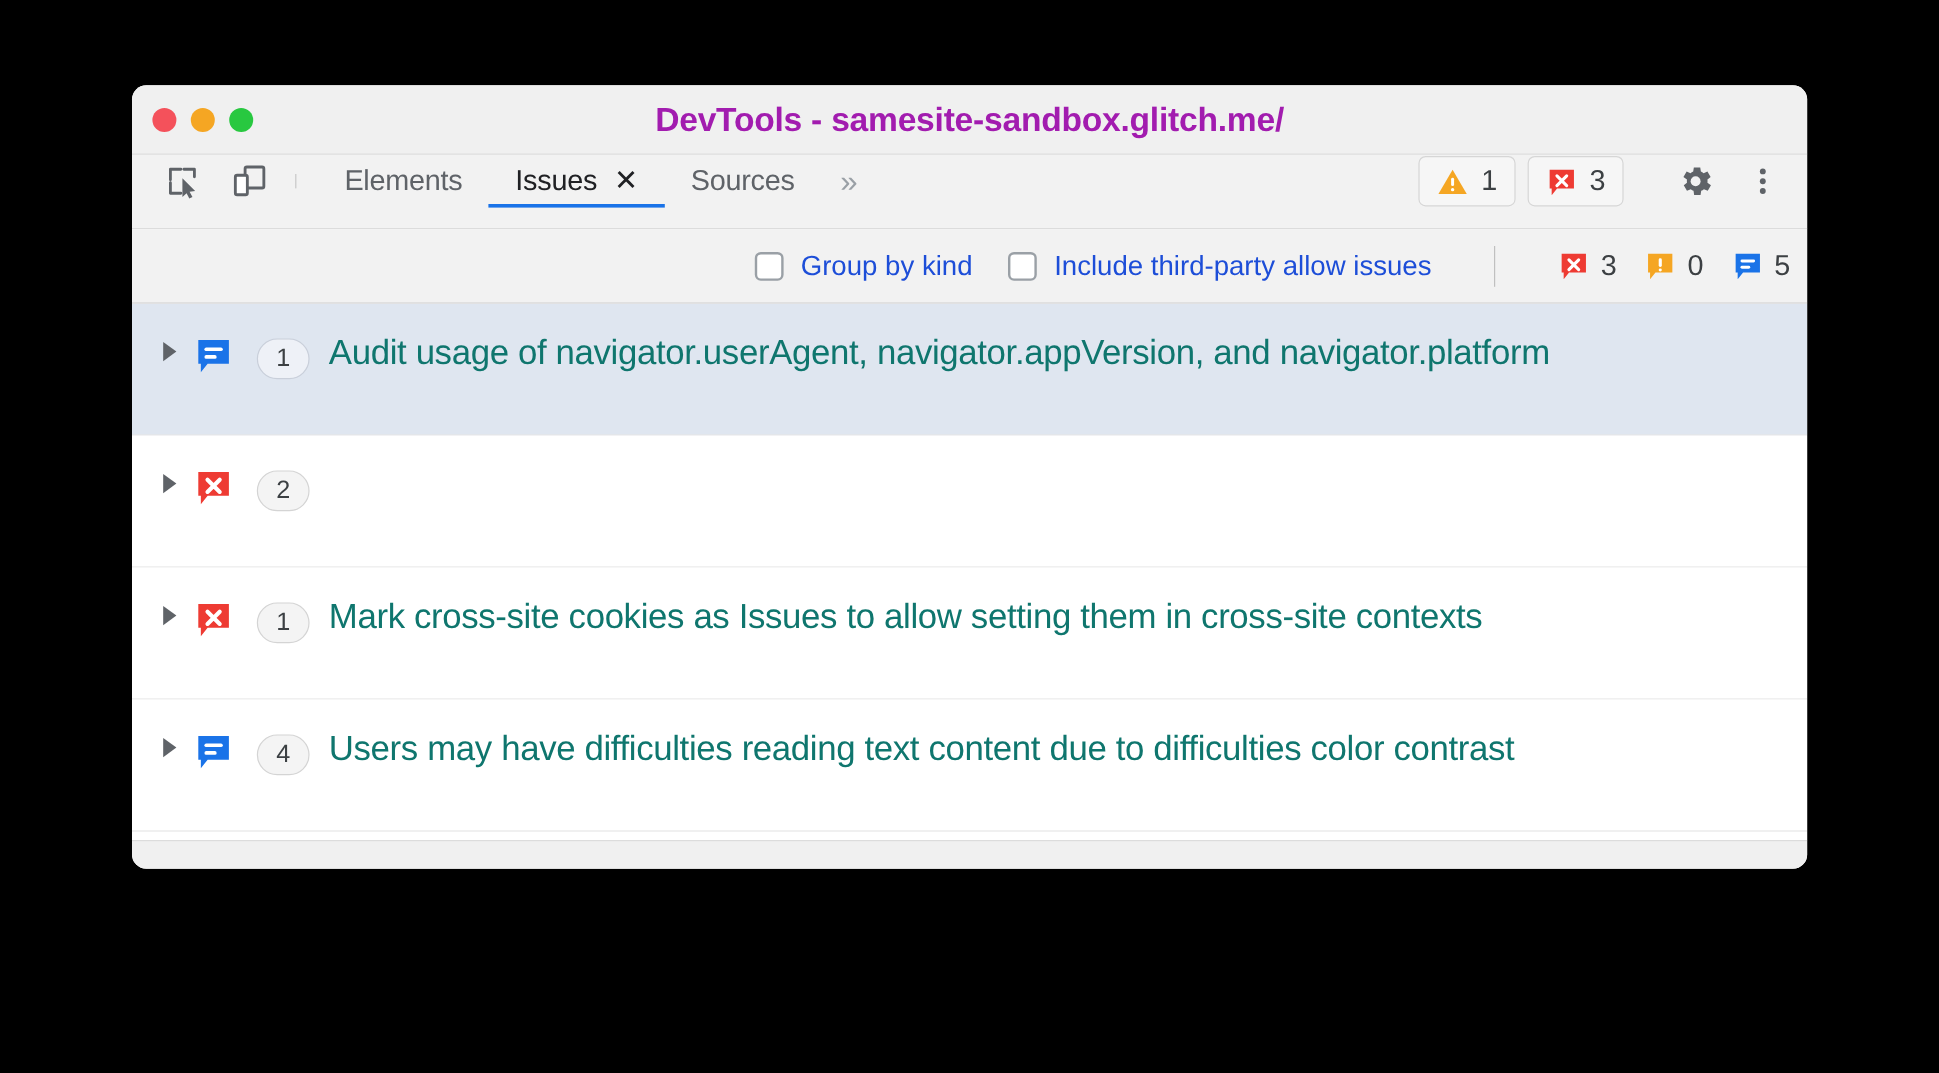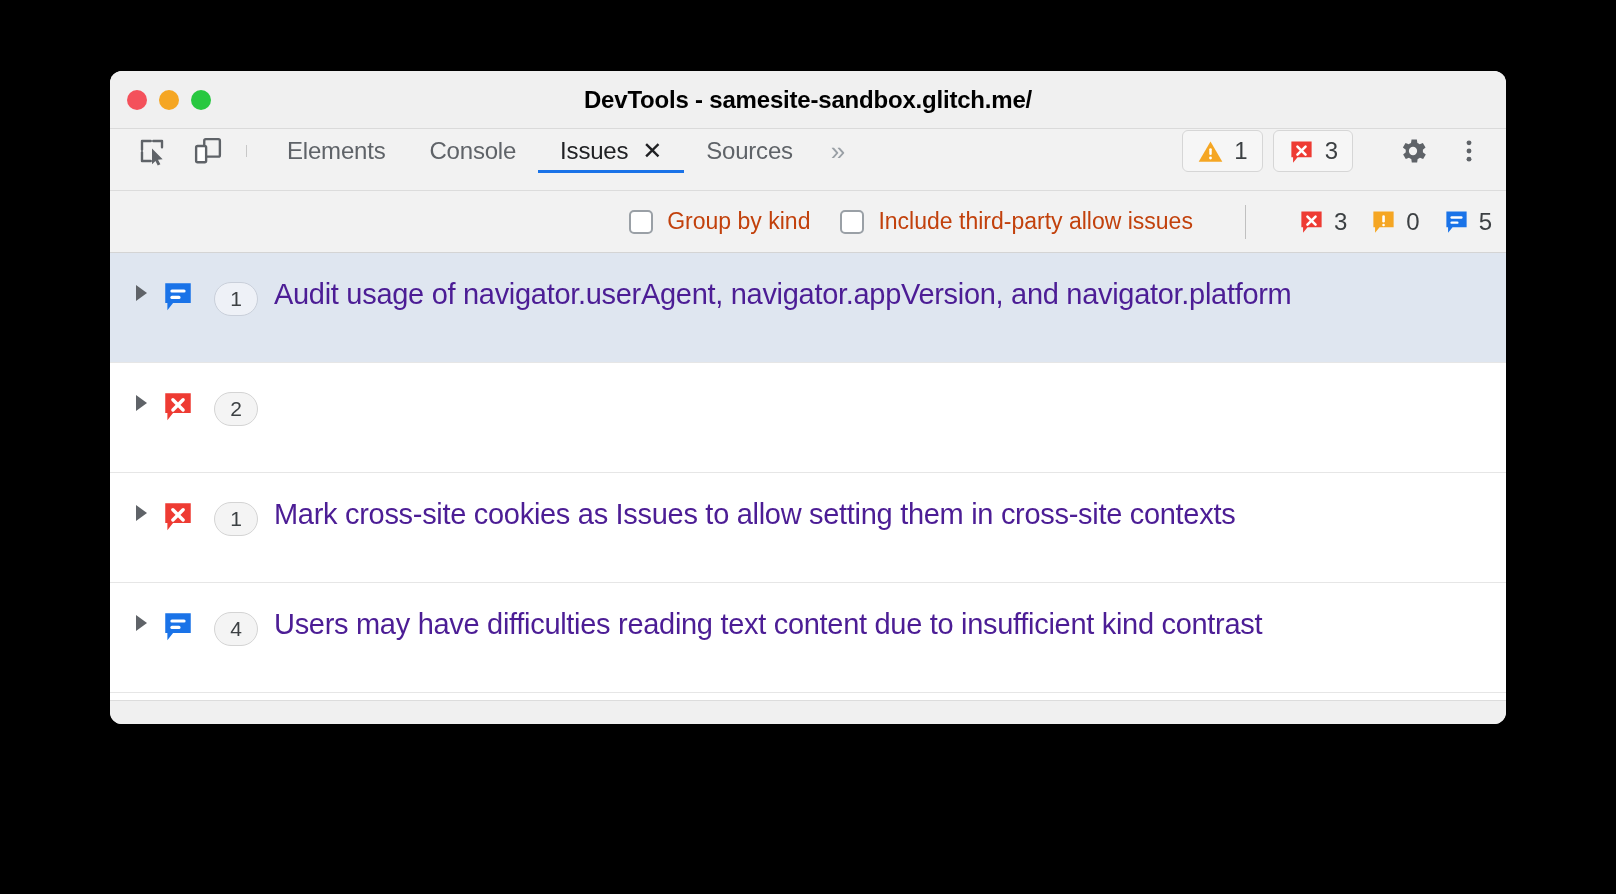--- a/index.html
+++ b/index.html
@@ -57,23 +57,23 @@
     width: 20px;
     height: 20px;
     border-radius: 50%;
   }
   .light.red    { background: #f4515b; }
   .light.yellow { background: #f5a623; }
   .light.green  { background: #28c840; }
   .window-title {
     width: 100%;
     text-align: center;
-    font-size: 24px;
+    font-size: 28px;
     font-weight: bold;
-    color: #000000;
+    color: #a21caf;
     letter-spacing: -0.2px;
     user-select: none;
   }
 
   
   .tabbar {
     position: relative;
     height: 62px;
     flex: 0 0 62px;
     background: #f2f2f2;
@@ -182,21 +182,21 @@
     margin-left: auto;
     display: flex;
     align-items: center;
     gap: 30px;
   }
   .check-item {
     display: flex;
     align-items: center;
     gap: 14px;
     font-size: 23px;
-    color: #c2410c;
+    color: #1d4ed8;
     user-select: none;
     white-space: nowrap;
   }
   .cbox {
     width: 24px;
     height: 24px;
     border: 2px solid #9aa0a6;
     border-radius: 5px;
     background: #ffffff;
     flex: 0 0 24px;
@@ -276,21 +276,21 @@
     color: #3c4043;
   }
   .issue-row.selected .count-badge {
     background: #eef1f7;
     border-color: #c9cfda;
   }
   .issue-text {
     flex: 1 1 auto;
     font-size: 29px;
     line-height: 1.36;
-    color: #4c1d95;
+    color: #0f766e;
     letter-spacing: -0.3px;
     padding-top: 2px;
     padding-right: 20px;
   }
 
   .footer-strip {
     flex: 0 0 24px;
     background: #f0f0f0;
     border-top: 1px solid #dcdcdc;
   }
@@ -324,23 +324,20 @@
             <rect x="2.5" y="8" width="8" height="13" rx="1.2" fill="#ffffff" stroke="#5f6368" stroke-width="1.9"></rect>
           </svg>
         </div>
       </div>
 
       <div class="vsep"></div>
 
       <div class="tabs">
         <div class="tab">
           <span>Elements</span>
-        </div>
-        <div class="tab">
-          <span>Console</span>
         </div>
         <div class="tab active">
           <span>Issues</span>
           <span class="close-x">✕</span>
           <span class="tab-underline"></span>
         </div>
         <div class="tab">
           <span>Sources</span>
         </div>
       </div>
@@ -468,20 +465,20 @@
             <span class="tri"></span>
           </div>
         <div class="issue-icon">
           <svg width="34" height="34" viewBox="0 0 24 24">
             <path d="M3 3 H21 V17 H8.5 L4.5 22 V17 H3 Z" fill="#1a73e8"></path>
             <rect x="6.6" y="7.4" width="10.8" height="2.2" rx="1.1" fill="#ffffff"></rect>
             <rect x="6.6" y="11.9" width="7.2" height="2.2" rx="1.1" fill="#ffffff"></rect>
           </svg>
         </div>
         <div class="count-badge">4</div>
-        <div class="issue-text">Users may have difficulties reading text content due to insufficient kind contrast</div>
+        <div class="issue-text">Users may have difficulties reading text content due to difficulties color contrast</div>
       </div>
 
     </div>
 
     <div class="footer-strip"></div>
   </div>
 </div>
 
 </body></html>

